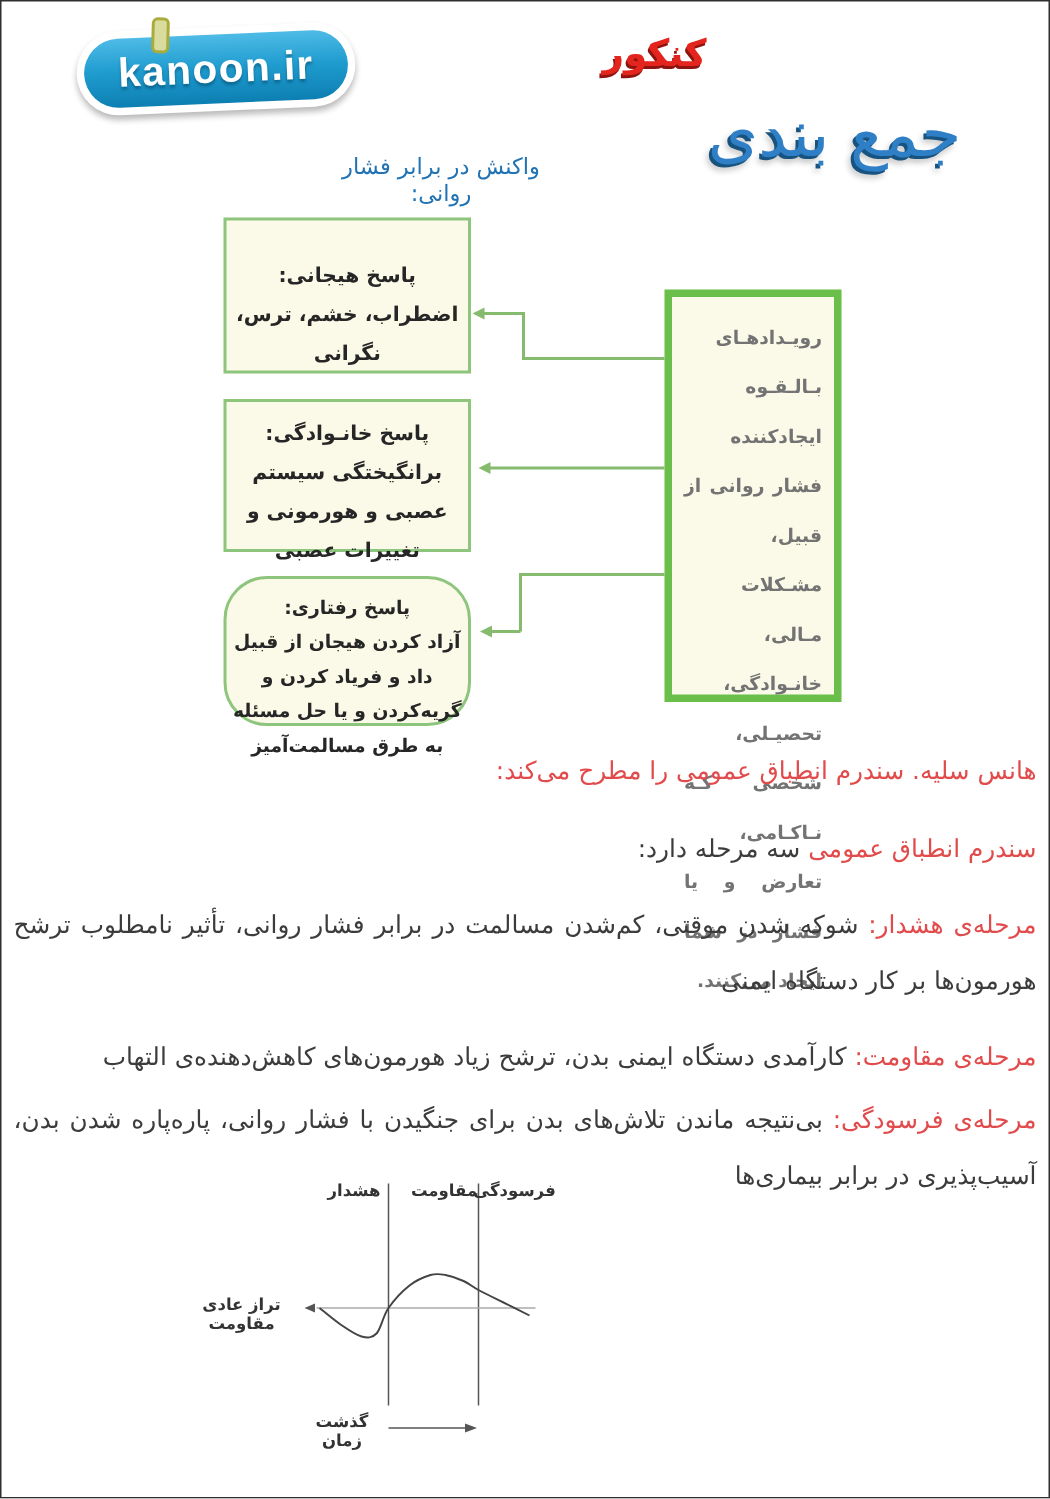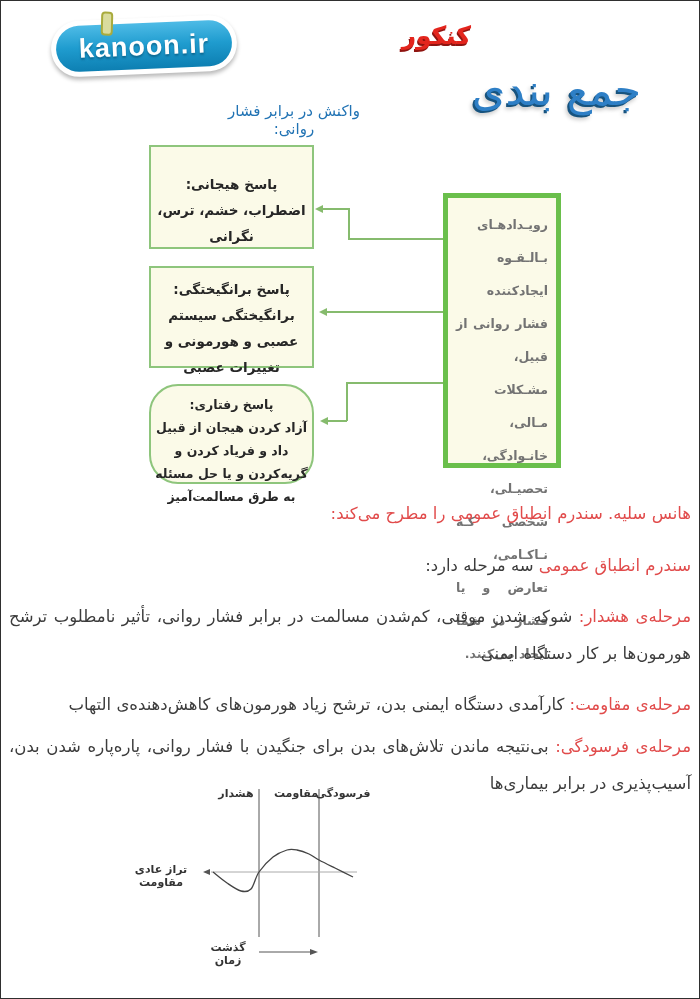--- a/index.html
+++ b/index.html
@@ -87,21 +87,21 @@
     <span class="brand-blue">جمع بندی</span>
   </div>
 
   <div class="heading">واکنش در برابر فشار روانی:</div>
 
   <div class="obox box1">
     <span class="bt">پاسخ هیجانی:</span>
     <span class="bb">اضطراب، خشم، ترس، نگرانی</span>
   </div>
   <div class="obox box2">
-    <span class="bt">پاسخ برانگیختگی:</span>
+    <span class="bt">پاسخ خانـوادگی:</span>
     <span class="bb">برانگیختگی سیستم عصبی و هورمونی و تغییرات عصبی شیمیایی</span>
   </div>
   <div class="obox box3">
     <span class="bt">پاسخ رفتاری:</span>
     <span class="bb">آزاد کردن هیجان از قبیل داد و فریاد کردن و گریه‌کردن و یا حل مسئله به طرق مسالمت‌آمیز</span>
   </div>
 
   <div class="stim">رویـدادهـای بـالـقـوه ایجادکننده فشار روانی از قبیل، مشـکلات مـالی، خانـوادگی، تحصیـلی، شخصی کـه نـاکـامی، تعارض و یا فشار در شما ایجاد می‌کنند.</div>
 
   <div class="cline" style="left:347px;top:237px;width:95px;height:1.5px;"></div>

